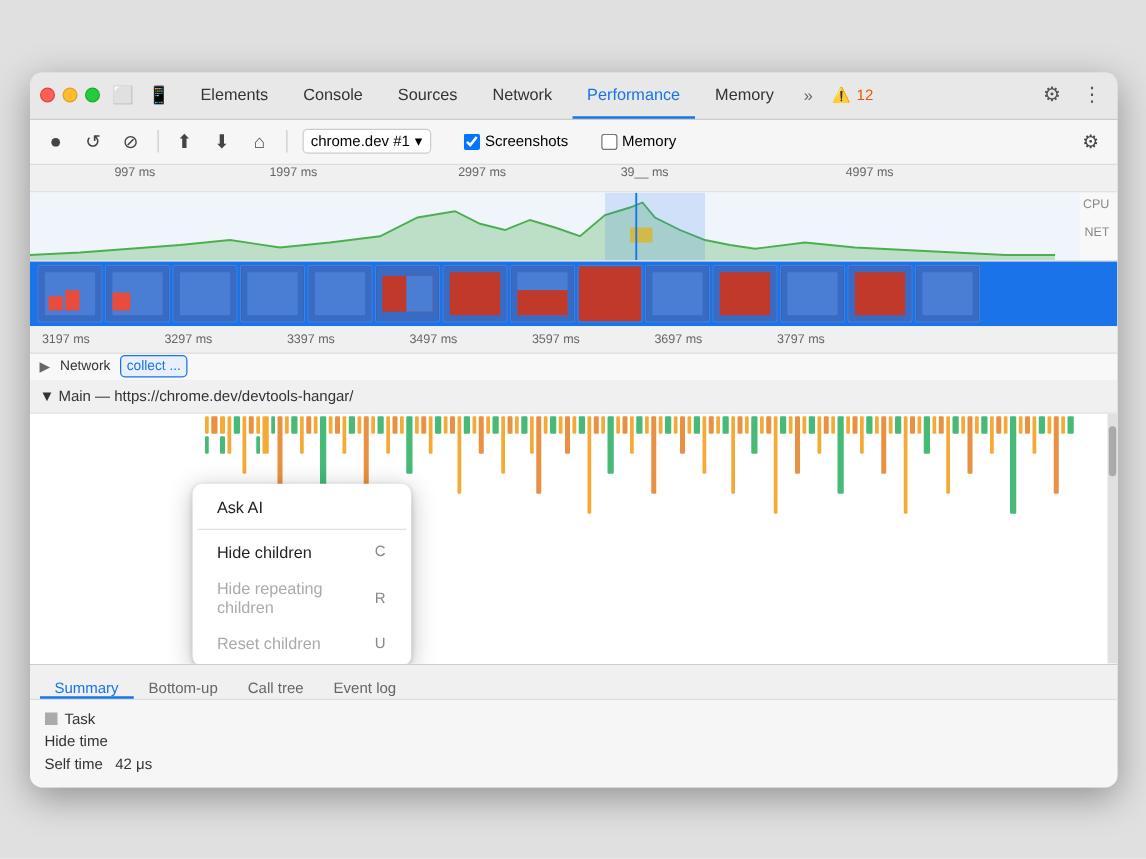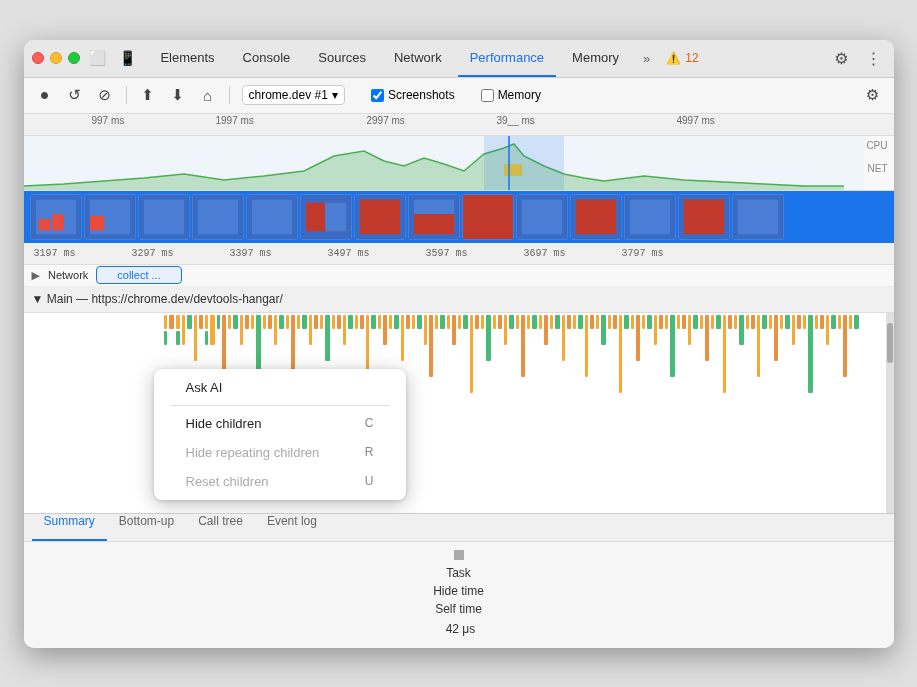--- a/index.html
+++ b/index.html
@@ -229,21 +229,20 @@
       height: 22px;
       background: #f0f0f0;
       display: flex;
       align-items: center;
       padding: 0 8px;
       position: relative;
       border-bottom: 1px solid #ddd;
       font-size: 10px;
       color: #666;
       overflow: hidden;
-      font-family: Liberation Mono, monospace;
     }
     .tl-label {
       position: absolute;
       font-size: 10px;
       color: #666;
     }
 
     
     .flame-header {
       height: 26px;
@@ -261,25 +260,25 @@
       background: white;
       position: relative;
       overflow: hidden;
     }
 
     
     .context-menu {
       position: absolute;
       left: 130px;
       top: 255px;
-      width: 252px;
+      width: 175px;
       background: white;
       border-radius: 8px;
       box-shadow: 0 4px 20px rgba(0,0,0,0.25), 0 1px 4px rgba(0,0,0,0.15);
-      padding: 4px 16px;
+      padding: 4px 4px;
       z-index: 100;
     }
     .context-menu-item {
       display: flex;
       align-items: center;
       justify-content: space-between;
       padding: 7px 16px;
       font-size: 13px;
       color: #222;
       cursor: pointer;
@@ -310,40 +309,39 @@
       display: flex;
       height: 28px;
       border-bottom: 1px solid #ddd;
       padding: 0 8px;
       background: #f0f0f0;
     }
     .bottom-tab {
       padding: 0 12px;
       font-size: 12px;
       display: flex;
-      align-items: flex-start;
+      align-items: flex-end;
       cursor: pointer;
       color: #666;
       border-bottom: 2px solid transparent;
     }
     .bottom-tab.active {
       color: #1a73e8;
       border-bottom: 2px solid #1a73e8;
     }
     .bottom-content {
       padding: 8px 12px;
       font-size: 12px;
       color: #333;
     }
     .summary-row {
       display: flex;
       align-items: center;
       gap: 6px;
       margin-bottom: 4px;
-      flex-direction: column;
     }
     .summary-icon {
       width: 10px; height: 10px;
       background: #ccc;
       display: inline-block;
     }
 
     
     .scroll-indicator {
       position: absolute;
@@ -360,21 +358,21 @@
       left: 1px;
       height: 40px;
       background: #aaa;
       border-radius: 3px;
     }
     
     .collect-btn {
       background: #e8f0fe;
       border: 1px solid #1a73e8;
       border-radius: 4px;
-      padding: 2px 20px;
+      padding: 2px 4px;
       font-size: 11px;
       color: #1a73e8;
       cursor: pointer;
     }
     .network-row {
       display: flex;
       align-items: center;
       height: 22px;
       font-size: 11px;
       color: #333;

